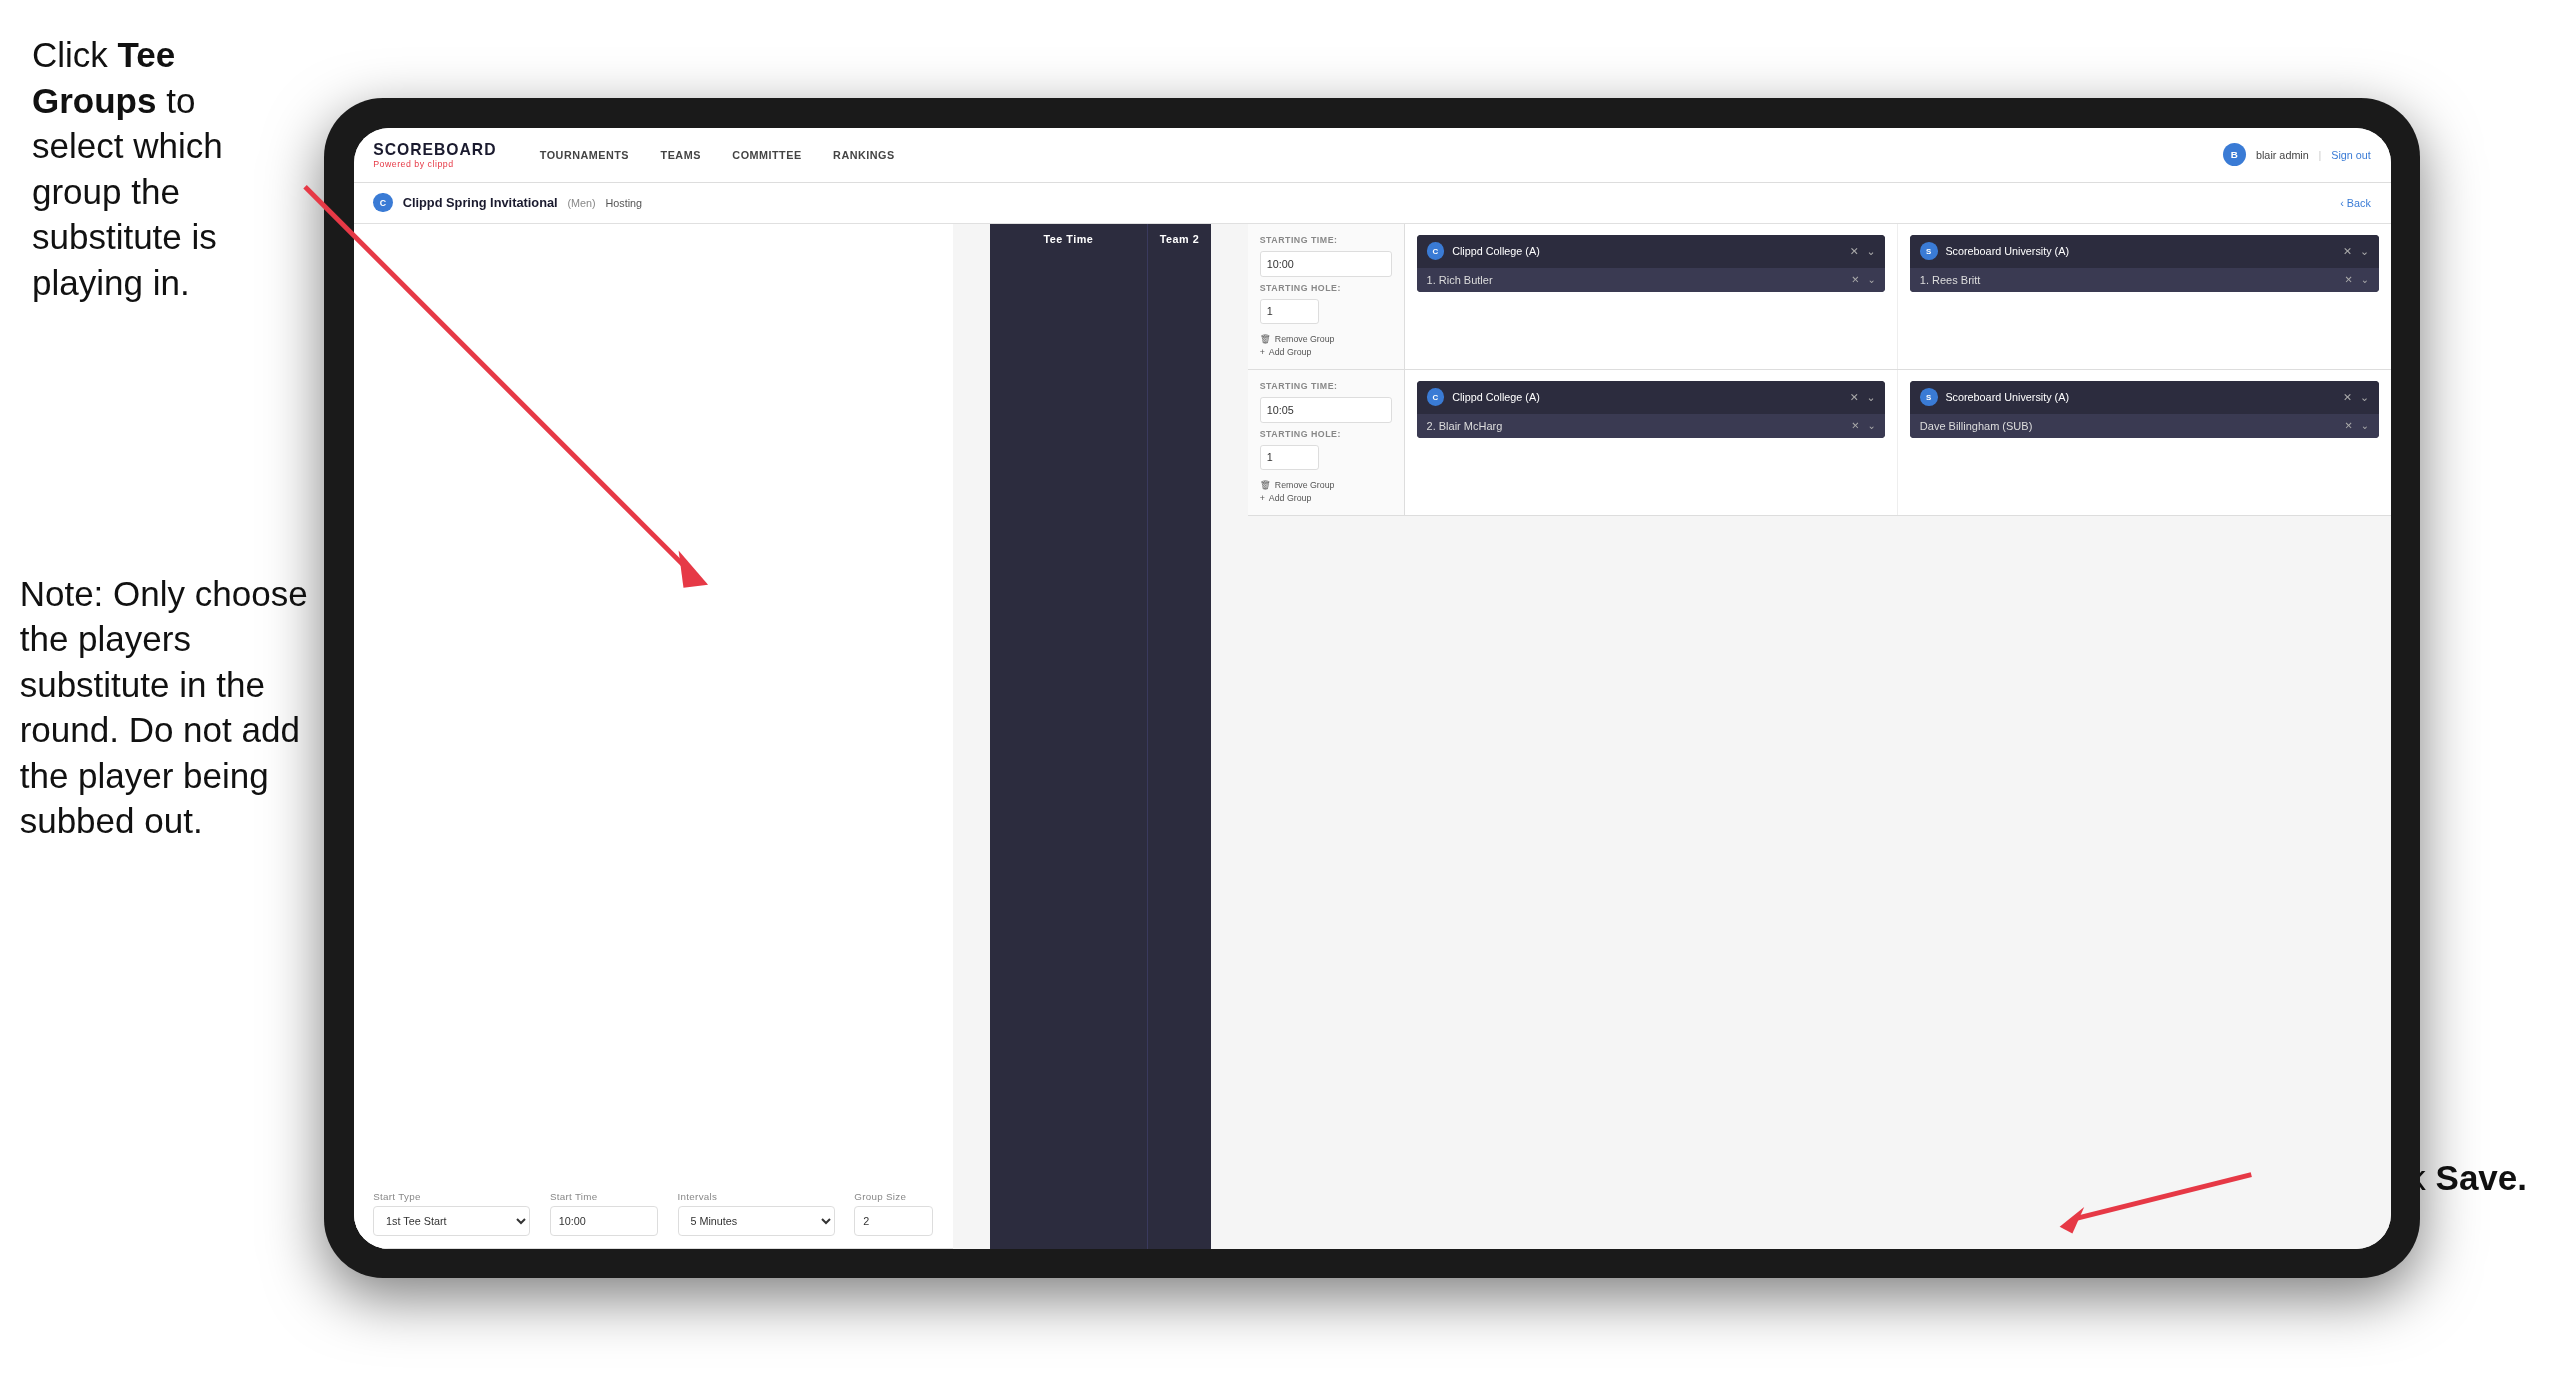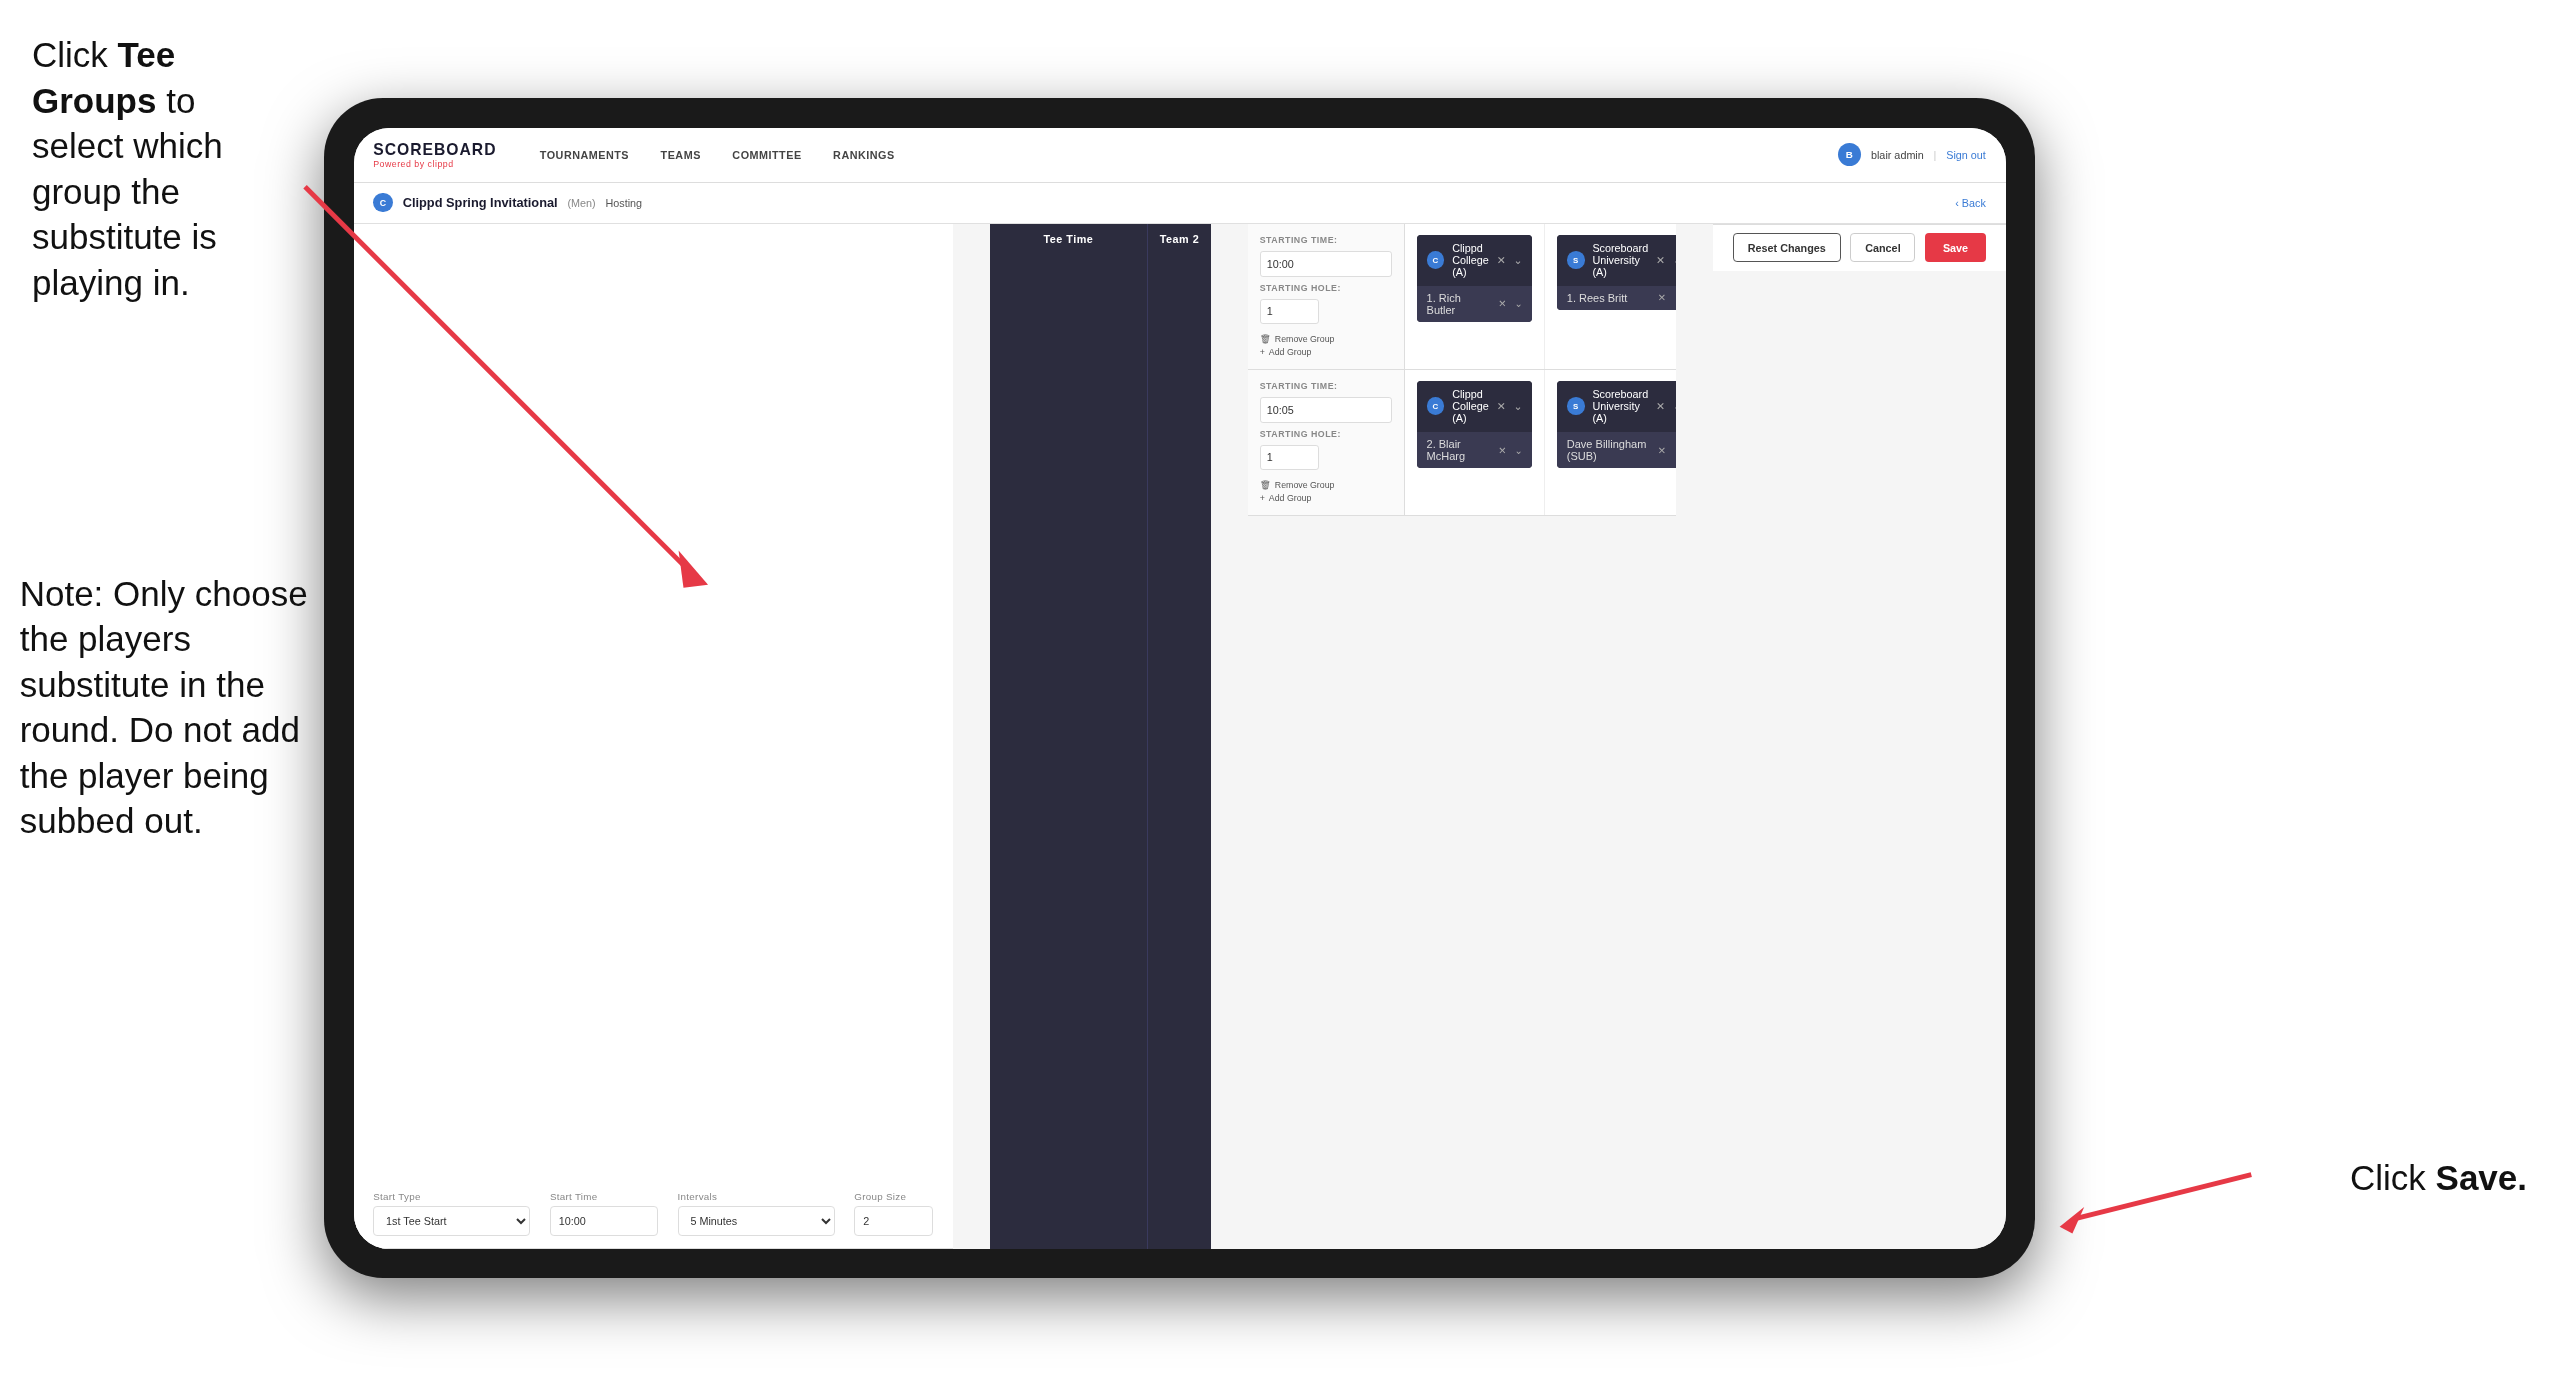--- a/index.html
+++ b/index.html
@@ -44,21 +44,21 @@
       font-size: 35px;
       color: #111;
       white-space: nowrap;
     }
 
     
     .tablet-shell {
       position: absolute;
       left: 324px;
       top: 98px;
-      width: 1711px;
+      width: 2096px;
       height: 1180px;
       background: #1a1a1a;
       border-radius: 59px;
       box-shadow: 0 19.7px 59px rgba(0,0,0,0.5);
       padding: 29.5px;
     }
 
     .tablet-screen {
       width: 100%;
       height: 100%;
@@ -698,22 +698,17 @@
                   <span class="player-x">✕</span>
                   <span class="player-arrow">⌄</span>
                 </div>
               </div>
             </div>
           </div>
         </div>
 
       </div>
 
-      <div class="footer-bar">
-        <button class="btn-reset">Reset Changes</button>
-        <button class="btn-cancel">Cancel</button>
-        <button class="btn-save">Save</button>
-      </div>
 
     </div>
   </div>
 </div>
 
 
 </body></html>

